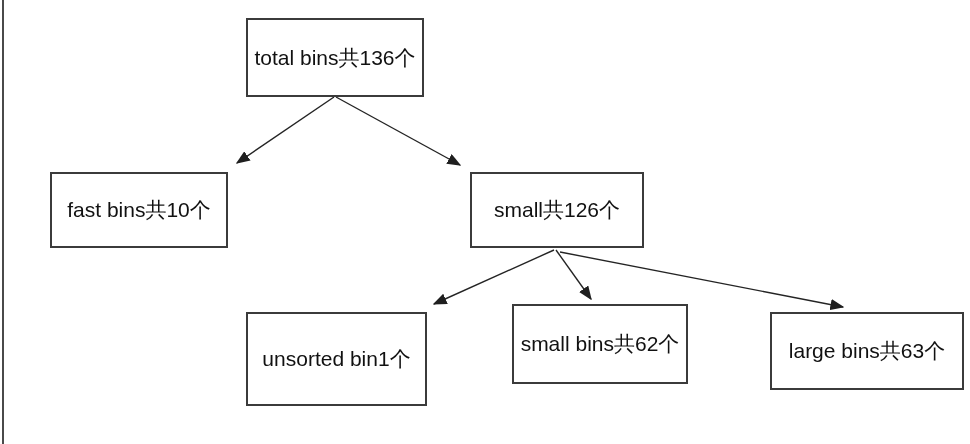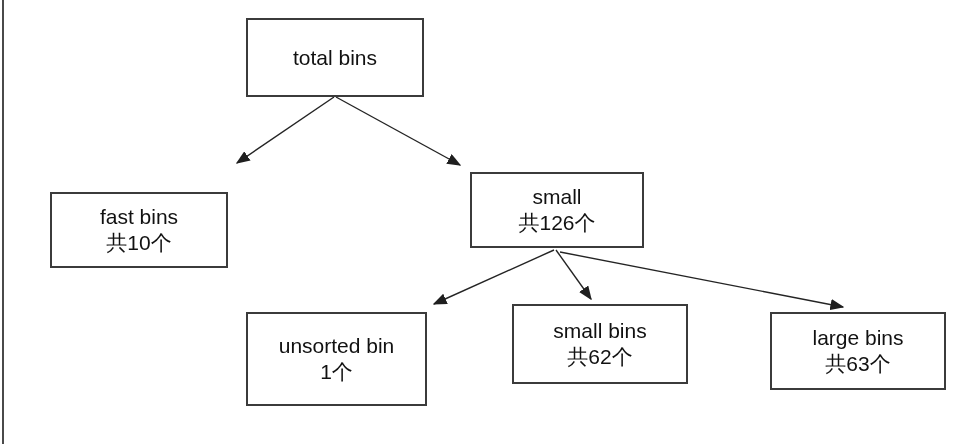--- a/index.html
+++ b/index.html
@@ -29,36 +29,36 @@
     top: 0;
     width: 970px;
     height: 444px;
   }
   .node {
     position: absolute;
     box-sizing: border-box;
     border: 2px solid #3b3b3b;
     background: #ffffff;
     display: flex;
-    flex-direction: column;
+    flex-direction: row;
     align-items: center;
     justify-content: center;
     text-align: center;
     color: #111111;
     font-size: 21px;
     line-height: 26px;
   }
   .node .label { white-space: nowrap; }
   .node .count { white-space: nowrap; }
   .n-total    { left: 246px; top: 18px;  width: 178px; height: 79px; }
-  .n-fast     { left: 50px;  top: 172px; width: 178px; height: 76px; margin-top: 20px; }
+  .n-fast     { left: 50px;  top: 172px; width: 178px; height: 76px; }
   .n-bins     { left: 470px; top: 172px; width: 174px; height: 76px; }
   .n-unsorted { left: 246px; top: 312px; width: 181px; height: 94px; }
   .n-small    { left: 512px; top: 304px; width: 176px; height: 80px; }
-  .n-large    { left: 770px; top: 312px; width: 176px; height: 78px; }
+  .n-large    { left: 770px; top: 312px; width: 194px; height: 78px; }
 </style>
 </head>
 <body>
 
 <div class="canvas">
 
   <div class="page-edge-line"></div>
 
   <svg class="arrow-layer" width="970" height="444" viewBox="0 0 970 444" xmlns="http://www.w3.org/2000/svg">
     <defs>
@@ -68,20 +68,21 @@
     </defs>
     <line x1="334" y1="97" x2="237" y2="163" stroke="#242424" stroke-width="1.4" marker-end="url(#ah)"></line>
     <line x1="336" y1="97" x2="460" y2="165" stroke="#242424" stroke-width="1.4" marker-end="url(#ah)"></line>
     <line x1="554" y1="250" x2="434" y2="304" stroke="#242424" stroke-width="1.4" marker-end="url(#ah)"></line>
     <line x1="556" y1="250" x2="591" y2="299" stroke="#242424" stroke-width="1.4" marker-end="url(#ah)"></line>
     <line x1="560" y1="252" x2="843" y2="307" stroke="#242424" stroke-width="1.4" marker-end="url(#ah)"></line>
   </svg>
 
   <div class="node n-total">
     <div class="label">total bins</div>
+    <div class="count">共136个</div>
   </div>
 
   <div class="node n-fast">
     <div class="label">fast bins</div>
     <div class="count">共10个</div>
   </div>
 
   <div class="node n-bins">
     <div class="label">small</div>
     <div class="count">共126个</div>

